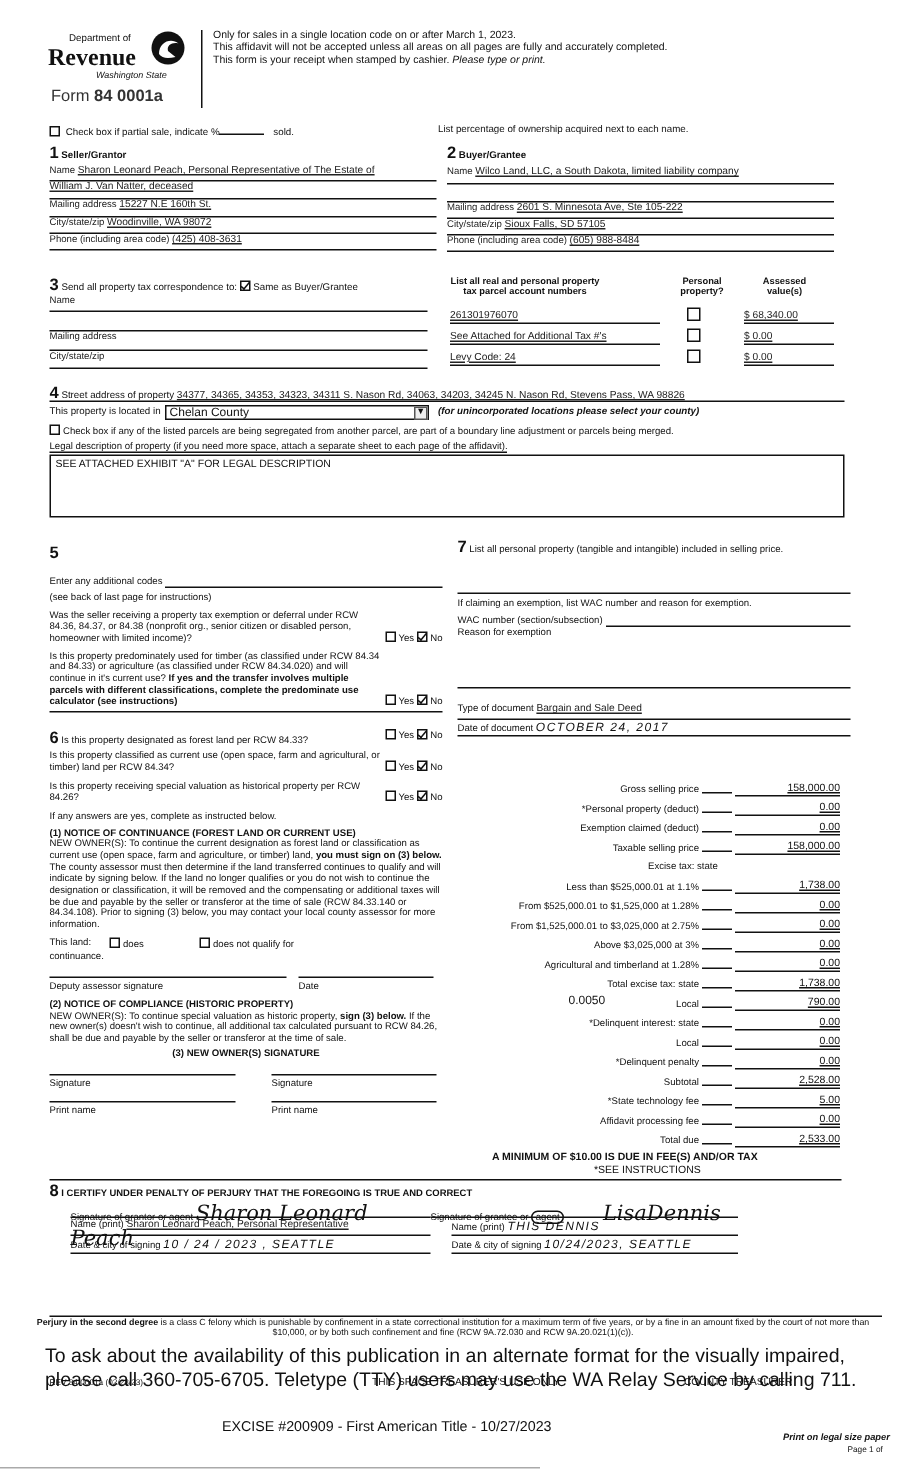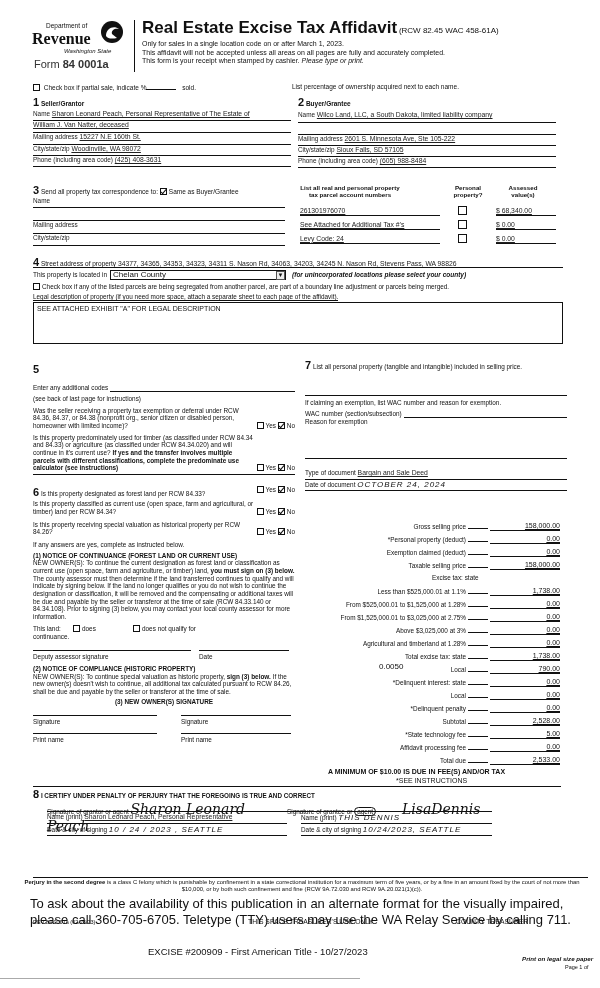--- a/index.html
+++ b/index.html
@@ -38,24 +38,20 @@
         </svg>
     </div>
     <div class="abs" style="left:36px;top:32px;font-size:6px;font-style:italic;">Washington State</div>
     <div class="abs" style="left:6px;top:42px;font-size:11px;color:#333;">
       <span>Form</span>
       <span style="font-weight:bold;">84 0001a</span>
     </div>
   </div>
   <div class="abs" style="left:106px;top:4px;width:1px;height:52px;background:#111;"></div>
   <div class="abs" style="left:114px;top:2px;width:450px;">
-    <div>
-      <span style="font-weight:bold;font-size:17px;">Real Estate Excise Tax Affidavit</span>
-      <span style="font-size:8px;">(RCW 82.45 WAC 458-61A)</span>
-    </div>
     <div style="font-size:7px;margin-top:2px;">Only for sales in a single location code on or after March 1, 2023.</div>
     <div style="font-size:7px;">This affidavit will not be accepted unless all areas on all pages are fully and accurately completed.</div>
     <div style="font-size:7px;">
       <span>This form is your receipt when stamped by cashier.</span>
       <span style="font-style:italic;">Please type or print.</span>
     </div>
   </div>
 </div>
 
 <div class="abs" style="left:33px;top:84px;font-size:6.5px;">
@@ -247,21 +243,21 @@
     <span class="ul" style="flex:1;margin-left:2px;"></span>
   </div>
   <div>Reason for exemption</div>
   <div class="ul" style="height:34px;"></div>
   <div class="ul" style="margin-top:10px;height:11px;">
     <span>Type of document</span>
     <span class="fill" style="font-size:6.8px;">Bargain and Sale Deed</span>
   </div>
   <div class="ul" style="height:11px;">
     <span>Date of document</span>
-    <span class="hand" style="font-size:8px;">OCTOBER 24, 2024</span>
+    <span class="hand" style="font-size:8px;">OCTOBER 24, 2017</span>
   </div>
 </div>
 
 <div>
   <div class="row-right" style="top:520px;">
       <span class="k">Gross selling price</span>
       <span class="leader"></span>
       <span class="v">158,000.00</span>
     </div>
   <div class="row-right" style="top:533px;">

